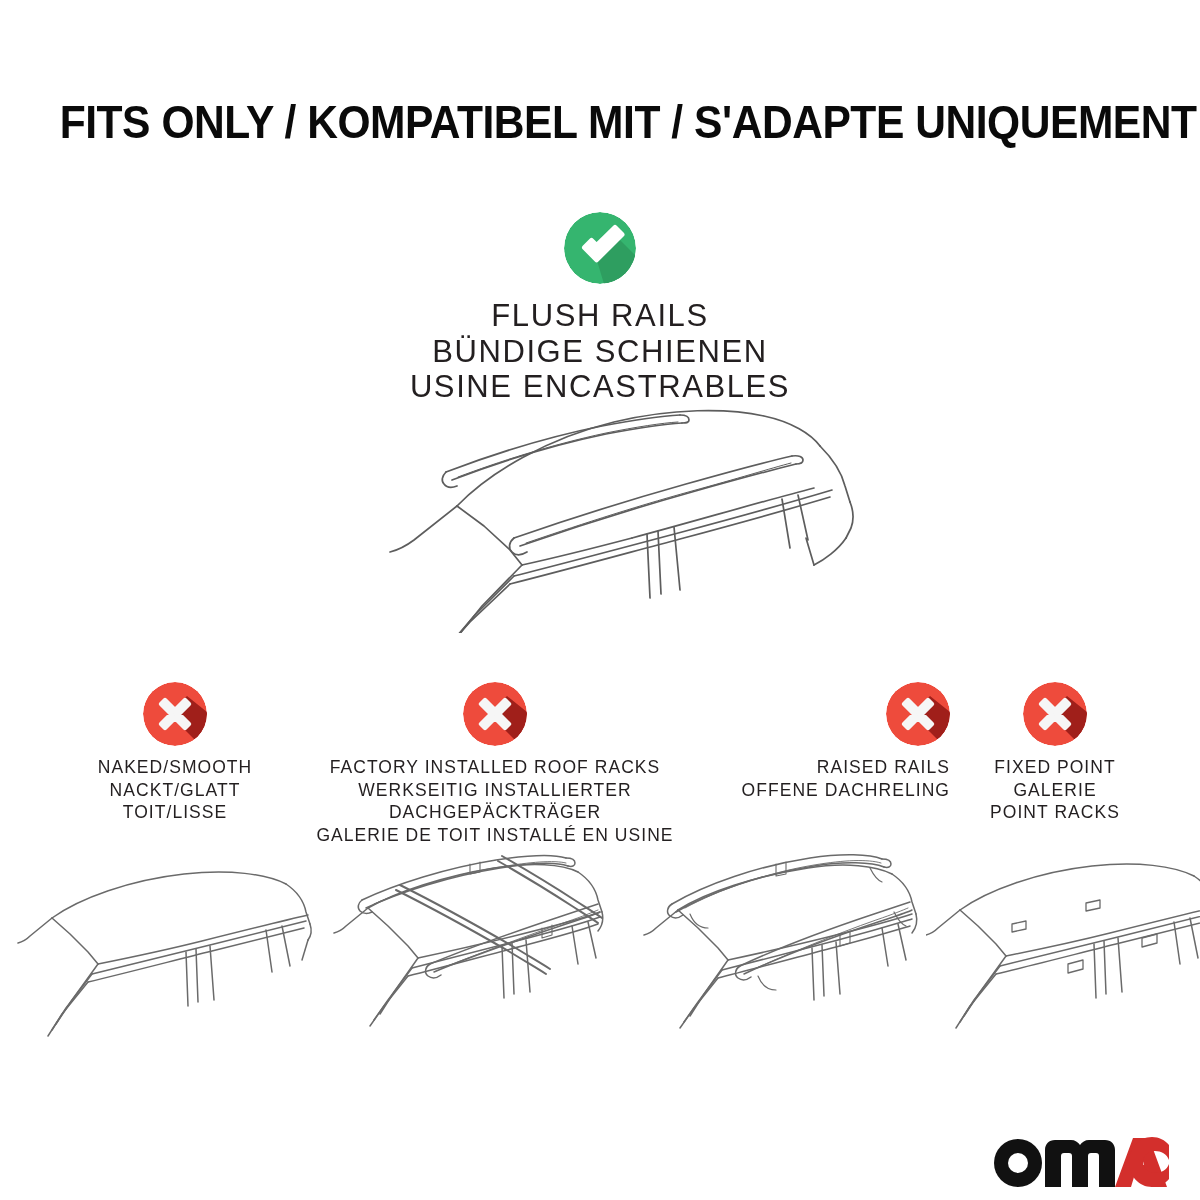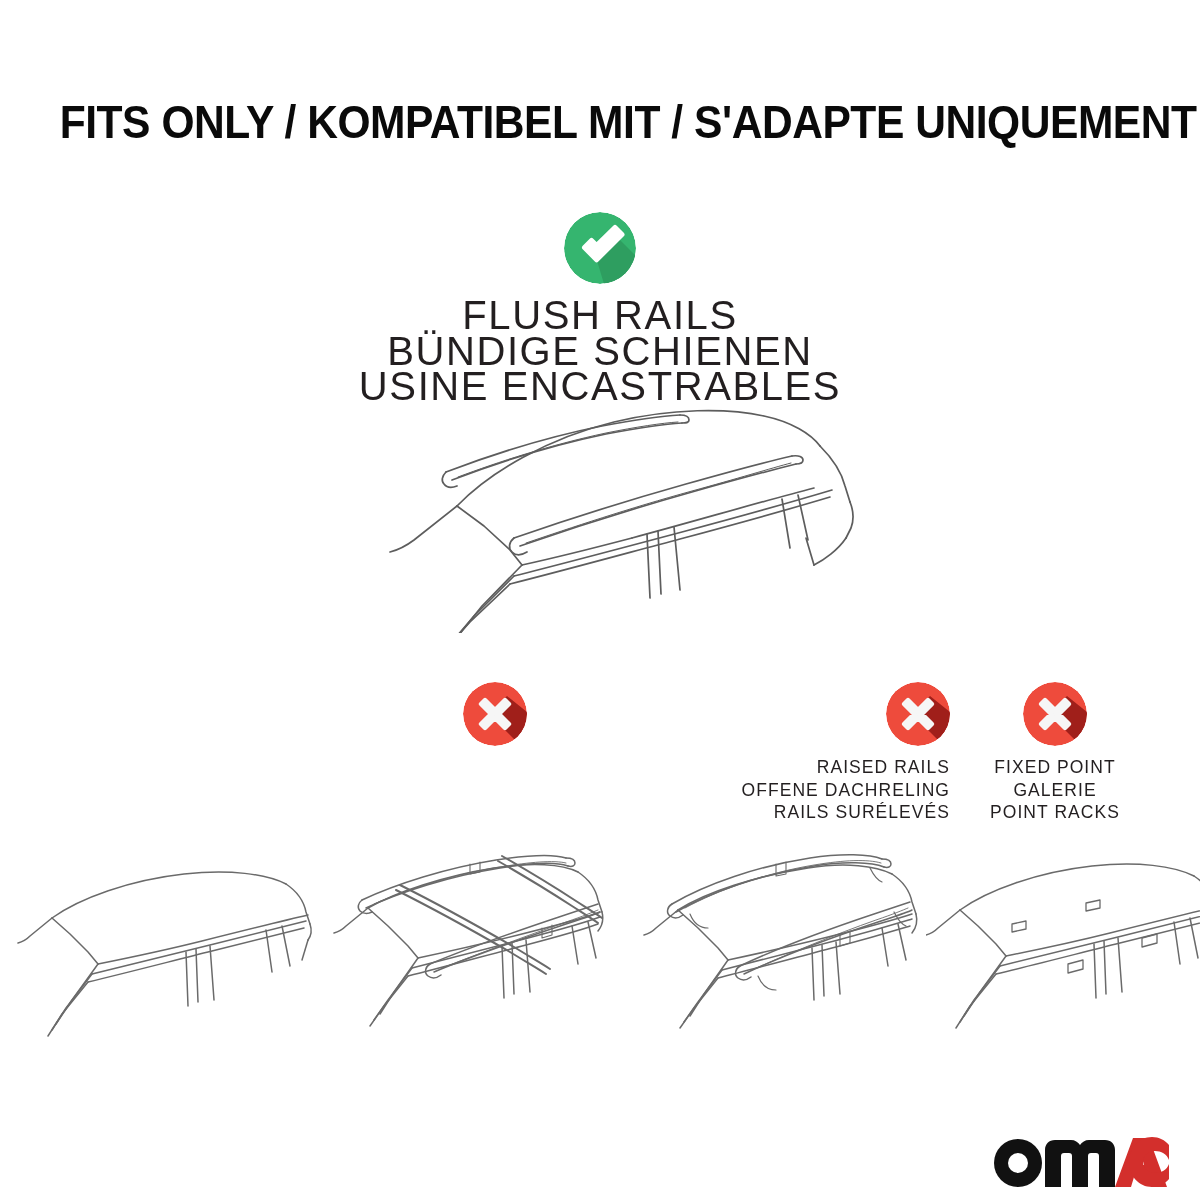--- a/index.html
+++ b/index.html
@@ -53,21 +53,21 @@
     height: 72px;
     border-radius: 50%;
     overflow: hidden;
     display: inline-block;
     vertical-align: top;
   }
   .badge svg { display: block; }
 
   .approved-labels {
     margin-top: 14px;
-    font-size: 40px;
+    font-size: 31px;
     line-height: 35.5px;
     font-weight: 300;
     letter-spacing: 1.6px;
     color: #231f20;
   }
   .approved-labels div { white-space: nowrap; }
 
   
   .main-illustration {
     position: absolute;
@@ -215,57 +215,83 @@
       <path d="M158 148 C204 132 266 112 330 94 C376 81 414 71 434 66"></path>
       <path d="M152 140 C147 144 146 150 150 154 C154 158 160 157 165 154"></path>
       <path d="M430 58 C437 57 441 59 441 62 C441 65 438 66 434 66"></path>
       <path d="M164 145 C208 130 268 110 330 93 C374 81 410 70 429 65" stroke-width="1"></path>
     </g>
   </svg>
 </div>
 
 <div class="rejected-row">
 
+  <div class="rej-col col-0">
+    <div class="badge">
+      <svg viewBox="0 0 64 64" width="64" height="64" aria-hidden="true">
+        <defs>
+            <clipPath id="clipRed0">
+              <circle cx="32" cy="32" r="32"></circle>
+            </clipPath>
+          </defs>
+        <g clip-path="url(#clipRed0)">
+          <circle cx="32" cy="32" r="32" fill="#EE4B3C"></circle>
+          <path d="M32 26 L38 32 L32 38 L38 44 L64 70 L64 64 L64 30 L44 14 Z" fill="#A01F1A"></path>
+          <path d="M22 18 L32 28 L42 18 L46 22 L36 32 L46 42 L42 46 L32 36 L22 46 L18 42 L28 32 L18 22 Z" fill="#F6F6F6" stroke="#F6F6F6" stroke-width="4.4" stroke-linejoin="round"></path>
+        </g>
+      </svg>
+    </div>
+    <div class="rej-labels">
+      <div>NAKED/SMOOTH</div>
+      <div>NACKT/GLATT</div>
+      <div>TOIT/LISSE</div>
+    </div>
+  </div>
 
   <div class="rej-col col-1">
     <div class="badge">
       <svg viewBox="0 0 64 64" width="64" height="64" aria-hidden="true">
         <defs>
             <clipPath id="clipRed1">
               <circle cx="32" cy="32" r="32"></circle>
             </clipPath>
           </defs>
         <g clip-path="url(#clipRed1)">
           <circle cx="32" cy="32" r="32" fill="#EE4B3C"></circle>
           <path d="M32 26 L38 32 L32 38 L38 44 L64 70 L64 64 L64 30 L44 14 Z" fill="#A01F1A"></path>
           <path d="M22 18 L32 28 L42 18 L46 22 L36 32 L46 42 L42 46 L32 36 L22 46 L18 42 L28 32 L18 22 Z" fill="#F6F6F6" stroke="#F6F6F6" stroke-width="4.4" stroke-linejoin="round"></path>
         </g>
       </svg>
     </div>
+    <div class="rej-labels">
+      <div>FACTORY INSTALLED ROOF RACKS</div>
+      <div>WERKSEITIG INSTALLIERTER</div>
+      <div>DACHGEPÄCKTRÄGER</div>
+      <div>GALERIE DE TOIT INSTALLÉ EN USINE</div>
+    </div>
   </div>
 
   <div class="rej-col col-2">
     <div class="badge">
       <svg viewBox="0 0 64 64" width="64" height="64" aria-hidden="true">
         <defs>
             <clipPath id="clipRed2">
               <circle cx="32" cy="32" r="32"></circle>
             </clipPath>
           </defs>
         <g clip-path="url(#clipRed2)">
           <circle cx="32" cy="32" r="32" fill="#EE4B3C"></circle>
           <path d="M32 26 L38 32 L32 38 L38 44 L64 70 L64 64 L64 30 L44 14 Z" fill="#A01F1A"></path>
           <path d="M22 18 L32 28 L42 18 L46 22 L36 32 L46 42 L42 46 L32 36 L22 46 L18 42 L28 32 L18 22 Z" fill="#F6F6F6" stroke="#F6F6F6" stroke-width="4.4" stroke-linejoin="round"></path>
         </g>
       </svg>
     </div>
     <div class="rej-labels">
       <div>RAISED RAILS</div>
       <div>OFFENE DACHRELING</div>
-      <div>RAILS SURÉLEVÉS</div>
     </div>
   </div>
 
   <div class="rej-col col-3">
     <div class="badge">
       <svg viewBox="0 0 64 64" width="64" height="64" aria-hidden="true">
         <defs>
             <clipPath id="clipRed3">
               <circle cx="32" cy="32" r="32"></circle>
             </clipPath>

